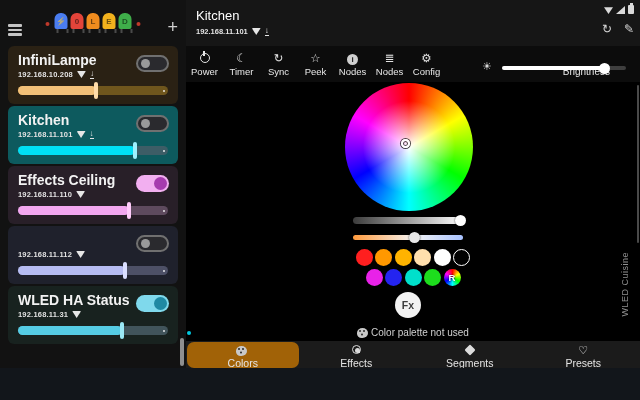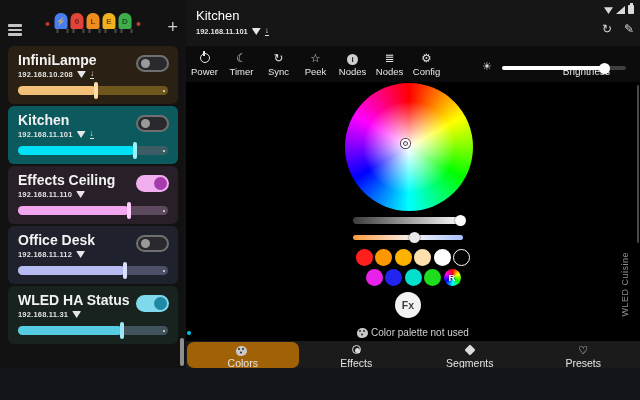--- a/index.html
+++ b/index.html
@@ -192,21 +192,20 @@
           <span class="knob" style="background: rgb(166, 59, 174);"></span>
         </span>
       <div class="card-slider" style="background: rgb(94, 74, 94);">
         <div class="fill" style="width: 74%; background: rgb(242, 166, 239);"></div>
           <div class="bar-thumb" style="left: calc(74% - 2px); background: rgb(255, 204, 251);"></div>
           <div class="end-dot"></div>
       </div>
     </div>
 
     <div class="card" style="top: 226px; background: rgb(31, 33, 44);">
-      <span class="dev-name">Office Desk</span>
       <span class="dev-iprow">
         <span class="dev-ip">192.168.11.112</span>
         <span class="wifi"></span>
 
       </span>
       <span class="toggle off">
           <span class="knob"></span>
         </span>
       <div class="card-slider" style="background: rgb(77, 80, 102);">
         <div class="fill" style="width: 71%; background: rgb(182, 188, 242);"></div>

